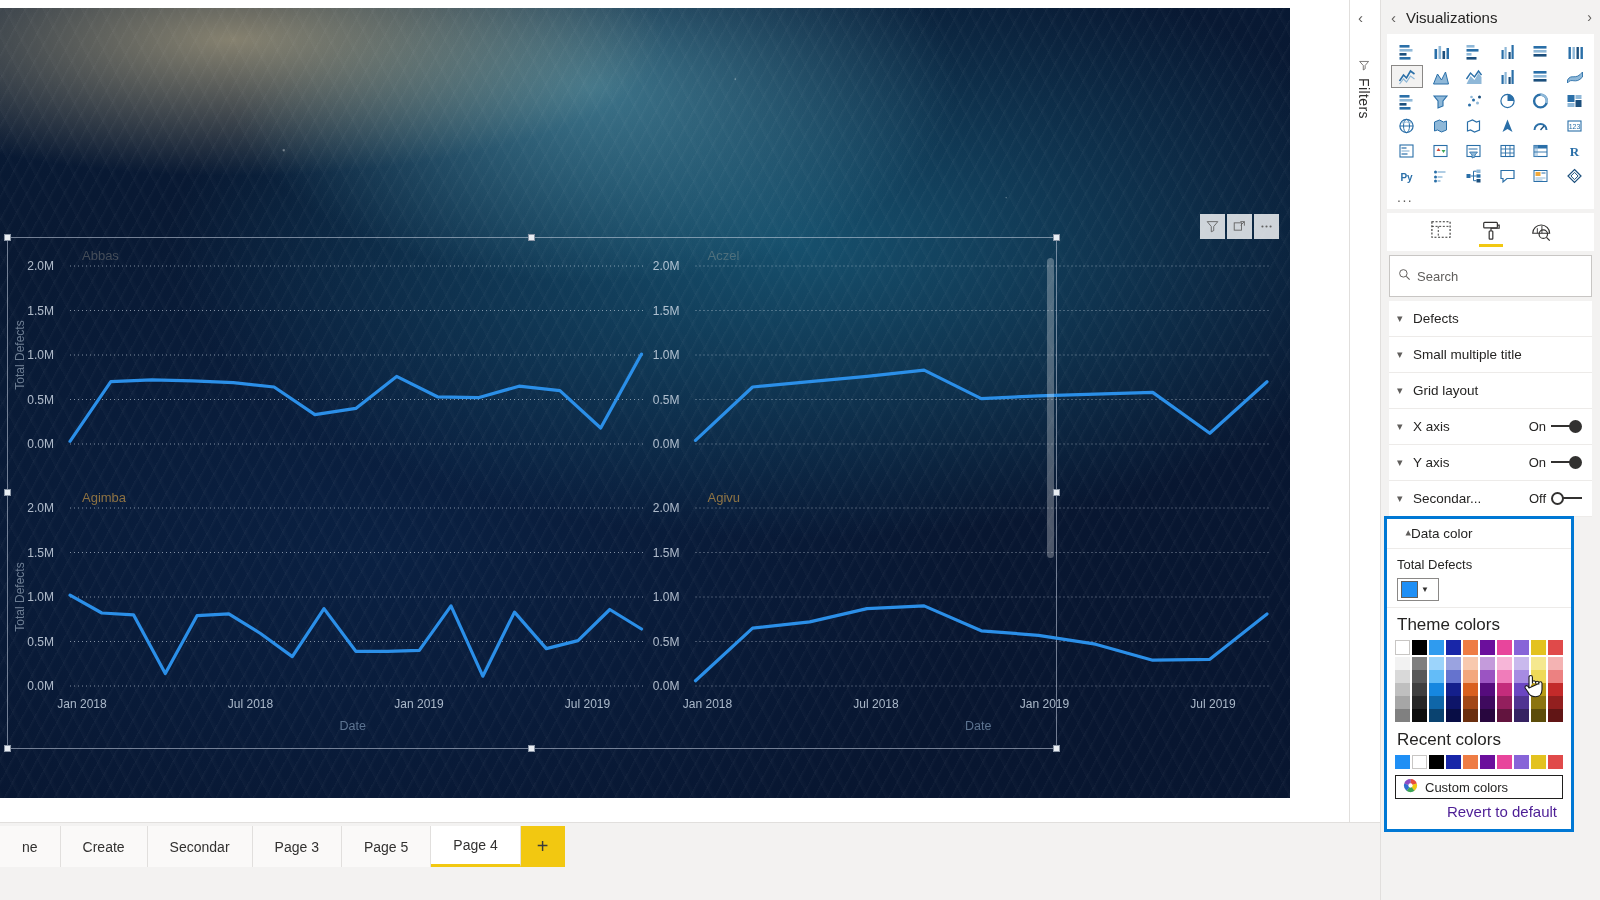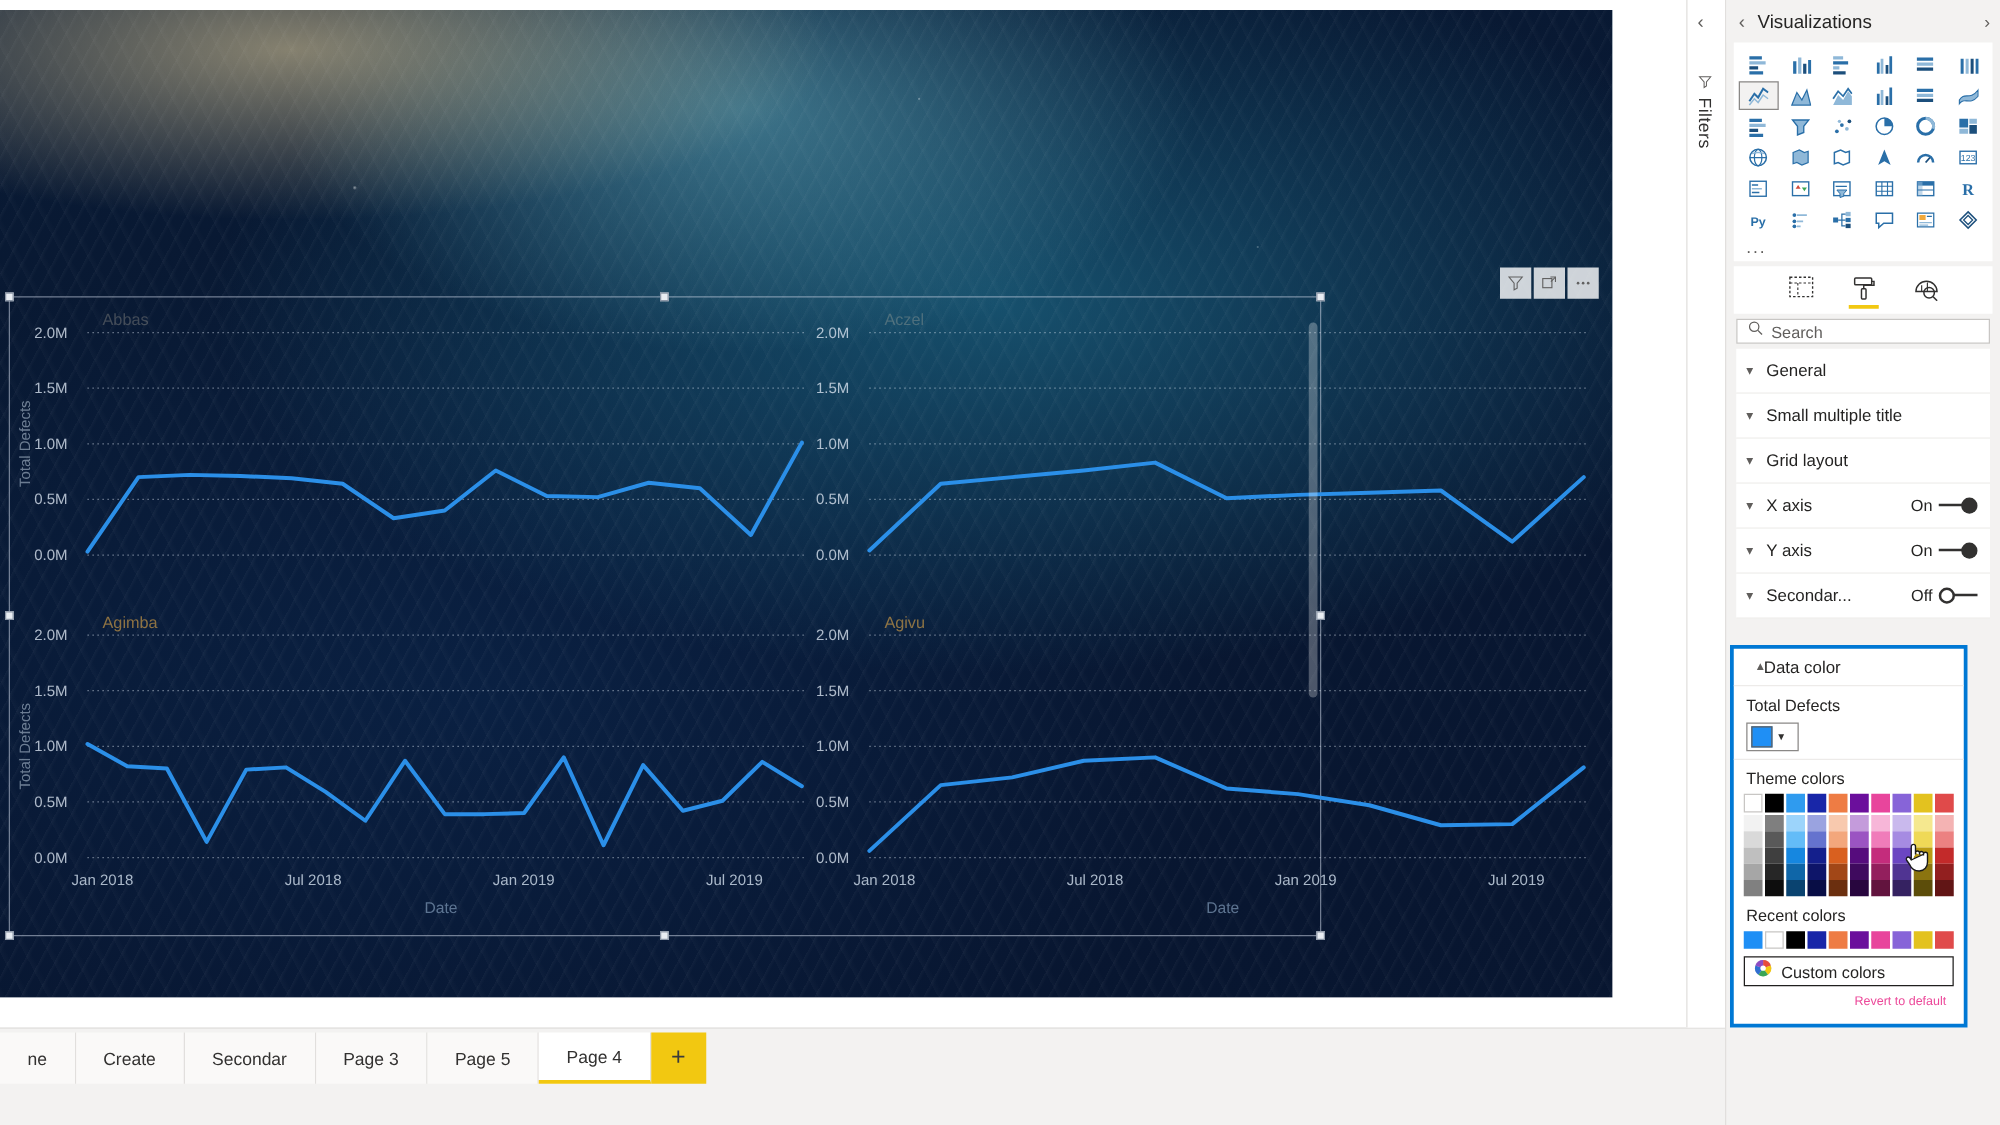--- a/index.html
+++ b/index.html
@@ -194,21 +194,21 @@
     padding-top: 3px;
     cursor: pointer; position: relative;
   }
   .fmt-tab.active::after {
     content: ""; position: absolute; bottom: 0; left: 2px; right: 2px;
     height: 3px; background: #f2c811;
   }
 
   
   .search-box {
-    margin: 4px 8px 0 8px; height: 20px;
+    margin: 4px 8px 0 8px; height: 42px;
     background: #ffffff; border: 1px solid #c8c6c4;
     display: flex; align-items: center; gap: 6px; padding: 0 8px;
   }
   .search-box input {
     border: none; outline: none; flex: 1;
     font-size: 13px; color: #323130;
     font-family: "Liberation Sans", sans-serif;
     background: transparent;
   }
   .search-box input::placeholder { color: #605e5c; }
@@ -249,42 +249,42 @@
   .dc-series { padding: 8px 10px 6px 10px; }
   .dc-series-label { font-size: 13px; color: #252423; margin-bottom: 6px; }
   .dc-swatch-btn {
     width: 42px; height: 23px; border: 1px solid #8a8886; background: #fff;
     display: flex; align-items: center; gap: 3px; padding: 0 3px; cursor: pointer;
   }
   .dc-swatch { width: 17px; height: 17px; border: 1px solid #605e5c; }
   .dc-caret { font-size: 8px; color: #323130; }
 
   .dc-flyout { border-top: 1px solid #edebe9; padding: 4px 8px 6px 8px; }
-  .dc-sec-label { font-size: 13px; color: #252423; margin: 3px 0 5px 2px; }
+  .dc-sec-label { font-size: 17px; color: #252423; margin: 3px 0 5px 2px; }
   .theme-grid {
     display: grid; grid-template-columns: repeat(10, 1fr);
     gap: 2px;
   }
   .sw-col { display: flex; flex-direction: column; gap: 0; }
   .sw { width: 100%; height: 13px; cursor: pointer; }
   .sw.top { height: 15px; margin-bottom: 2px; }
   .recent-grid {
     display: grid; grid-template-columns: repeat(10, 1fr); gap: 2px;
   }
   .recent-grid .sw { height: 14px; }
   .custom-btn {
     margin-top: 6px; height: 24px;
     border: 1.5px solid #201f1e; background: #fff;
     display: flex; align-items: center; gap: 7px; padding: 0 7px;
     cursor: pointer;
   }
   .custom-label { font-size: 13px; color: #252423; }
   .revert {
     height: 24px; display: flex; align-items: center; justify-content: flex-end;
-    padding-right: 6px; font-size: 10px; color: #ec4899; cursor: pointer;
+    padding-right: 6px; font-size: 15px; color: #4c1d95; cursor: pointer;
   }
   .cursor-hand {
     position: absolute; left: 1522px; top: 672px;
     z-index: 30; pointer-events: none;
   }
 </style>
 </head>
 <body>
 
 <div id="app">
@@ -709,21 +709,21 @@
             <circle cx="6.6" cy="6.6" r="4.6" fill="none" stroke="#605e5c" stroke-width="1.2"></circle>
             <line x1="10.2" y1="10.2" x2="14.3" y2="14.3" stroke="#605e5c" stroke-width="1.3"></line>
           </svg>
       </span>
       <input type="text" placeholder="Search" style="">
     </div>
 
     <div class="fmt-list" id="fmt-list">
         <div class="fmt-row">
           <span class="chev">▾</span>
-                   <span class="fmt-name">General</span>
+                   <span class="fmt-name">Defects</span>
         </div>
         <div class="fmt-row">
           <span class="chev">▾</span>
                    <span class="fmt-name">Small multiple title</span>
         </div>
         <div class="fmt-row">
           <span class="chev">▾</span>
                    <span class="fmt-name">Grid layout</span>
         </div>
         <div class="fmt-row">

